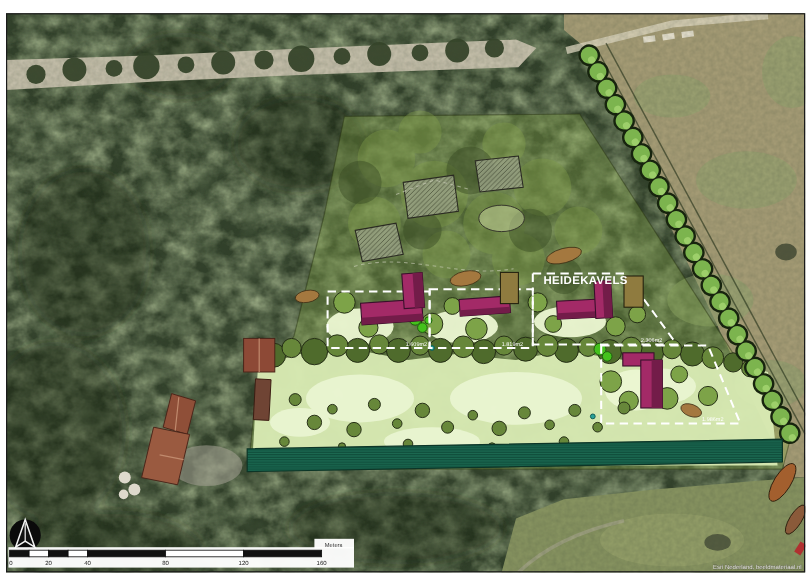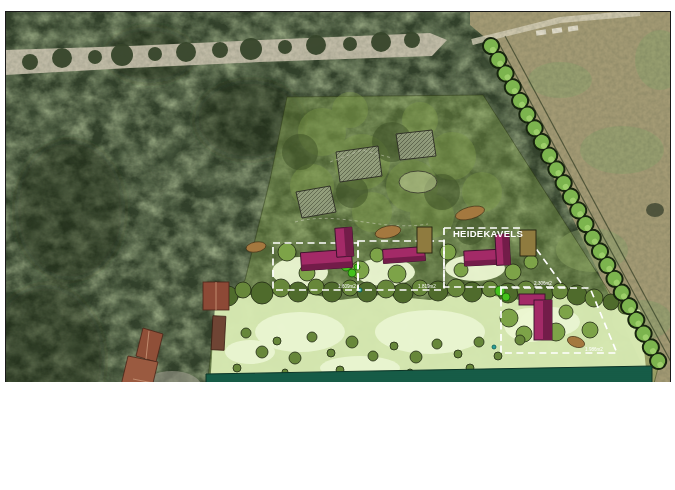--- a/index.html
+++ b/index.html
@@ -1,16 +1,16 @@
 <!DOCTYPE html>
 <html><head>
 <meta charset="utf-8">
 <style>
   html,body{margin:0;padding:0;background:#ffffff;}
-  .page{position:relative;width:675px;height:382px;background:#ffffff;overflow:hidden;
+  .page{position:relative;width:675px;height:490px;background:#ffffff;overflow:hidden;
         font-family:"Liberation Sans",sans-serif;}
   svg{position:absolute;left:0;top:0;display:block;}
   text{font-family:"Liberation Sans",sans-serif;}
 </style>
 </head>
 <body>
 
 <div class="page">
 <svg width="675" height="490" viewBox="0 0 675 490">
   <defs>

